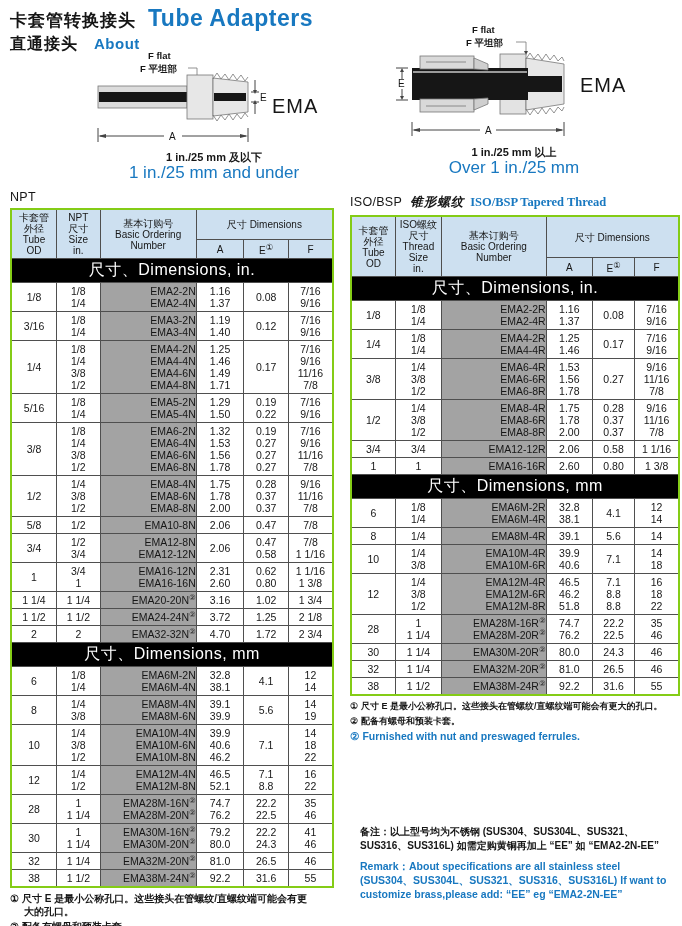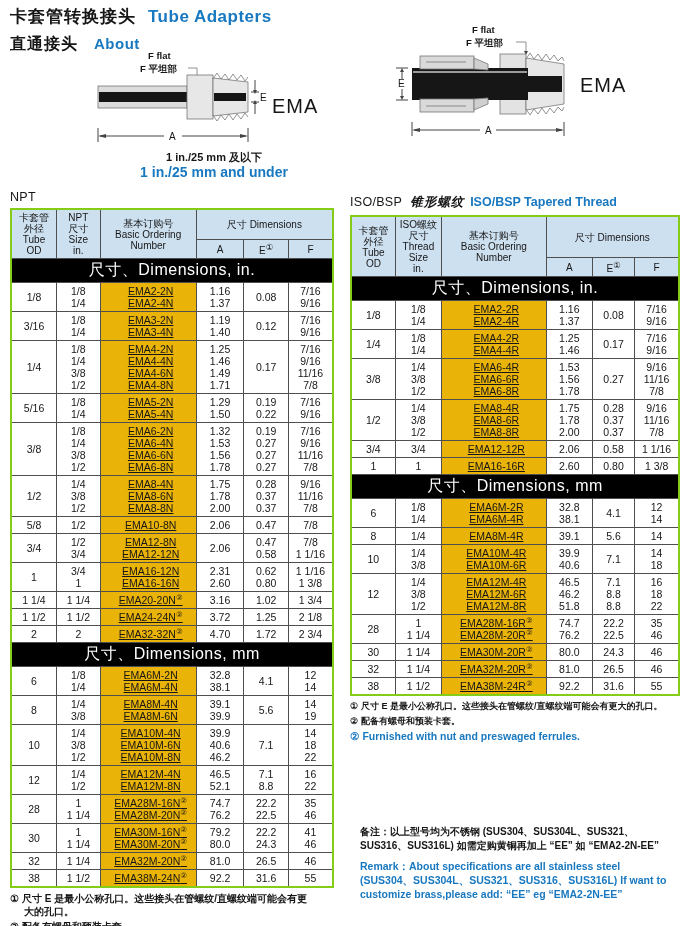--- a/index.html
+++ b/index.html
@@ -6,61 +6,61 @@
   html,body { background:#fff; }
   body {
     width:682px; height:926px; position:relative; overflow:hidden;
     font-family:"Liberation Sans", sans-serif; color:#161616;
   }
   .blue { color:#1878c0; }
 
   
   .title-row { position:absolute; left:10px; top:5px; white-space:nowrap; }
   .title-zh { font-size:17px; font-weight:bold; letter-spacing:1px; }
-  .title-en { font-size:17px; font-weight:bold; margin-left:12px; letter-spacing:.5px; }
+  .title-en { font-size:23px; font-weight:bold; margin-left:12px; letter-spacing:.5px; }
   .subtitle-row { position:absolute; left:10px; top:34px; white-space:nowrap; }
   .subtitle-zh { font-size:16px; font-weight:bold; letter-spacing:1px; }
   .subtitle-en { font-size:15px; font-weight:bold; margin-left:16px; letter-spacing:.5px; }
 
   
   .fig { position:absolute; width:236px; }
   .fig-small { left:96px; top:50px; }
   .fig-large { left:396px; top:24px; }
   .fig svg { display:block; }
   .fig .caption { text-align:center; margin-top:3px; }
   .cap-zh { font-size:11px; font-weight:bold; line-height:15px; }
-  .cap-en { font-size:14px; font-weight:bold; line-height:15px; }
+  .cap-en { font-size:17px; font-weight:normal; line-height:15px; }
   text { font-family:"Liberation Sans", sans-serif; fill:#161616; }
   .t-sm  { font-size:9.5px; font-weight:bold; }
   .t-dim { font-size:10px; }
   .t-ema { font-size:20px; letter-spacing:1px; }
   .ln  { stroke:#444; stroke-width:1; fill:none; }
   .thn { stroke:#777; stroke-width:.8; fill:none; }
 
   
   .col { position:absolute; }
   .col-left  { left:10px;  top:190px; width:324px; }
   .col-right { left:350px; top:194px; width:330px; }
   .sec-title { font-size:12.5px; margin-bottom:4px; white-space:nowrap; }
   .sec-title .code { font-weight:normal; letter-spacing:.3px; }
   .sec-title .zh-italic { font-style:italic; font-weight:bold; margin-left:8px; letter-spacing:1px; }
-  .sec-title .en { font-weight:bold; margin-left:6px; }
+  .sec-title .en { font-weight:bold; margin-left:6px;font-family:Liberation Serif, serif; }
 
   
   table { border-collapse:collapse; width:100%; table-layout:fixed;
           border:2px solid #84cc16; font-size:10.5px; }
   th,td { border:1px solid #4f4f4f; text-align:center; vertical-align:middle; }
   thead th { background:#cde0f0; font-weight:normal; font-size:10px;
              line-height:11px; white-space:pre-line; padding:2px 0; }
   thead tr.sub th { height:19px; padding:1px 0; }
   tbody tr.band td { background:#000; color:#fff; font-size:16px;
                      padding:1px 0; letter-spacing:.5px; }
   tbody tr.grp td { padding:2px 0; }
   tbody td div { line-height:12px; }
-  td.num { text-align:center; padding-left:5px !important; background:#eab308;text-decoration:underline; }
+  td.num { text-align:right; padding-left:5px !important; background:#a3a3a3; }
   td sup { font-size:7.5px; vertical-align:super; line-height:0; }
 
   
   .notes { margin-top:4px; }
   .notes p { padding-left:14px; text-indent:-14px; margin-bottom:2px; }
   .notes .mk { margin-right:3px; }
   .note-zh { font-size:10px; font-weight:bold; line-height:13px; }
   .col-left  .note-zh { width:306px; }
   .col-right .note-zh { font-size:9px; white-space:nowrap; }
   .note-en { font-size:10.5px; font-weight:bold; line-height:13px; }
@@ -152,20 +152,24 @@
 
     <line class="ln" x1="16" y1="98" x2="16" y2="112"></line>
     <line class="ln" x1="168" y1="98" x2="168" y2="112"></line>
     <line class="ln" x1="18" y1="106" x2="84" y2="106"></line>
     <line class="ln" x1="100" y1="106" x2="166" y2="106"></line>
     <polygon points="16,106 24,104 24,108" fill="#444"></polygon>
     <polygon points="168,106 160,104 160,108" fill="#444"></polygon>
     <text class="t-dim" x="89" y="110">A</text>
     <text class="t-ema" x="184" y="68">EMA</text>
   </svg>
+  <figcaption class="caption">
+    <div class="cap-zh">1 in./25 mm 以上</div>
+    <div class="cap-en blue">Over 1 in./25 mm</div>
+  </figcaption>
 </figure>
 
 <section class="col col-left">
   <h2 class="sec-title">
     <span class="code">NPT</span>
   </h2>
   <table>
     <colgroup>
       <col style="width:45px">
         <col style="width:43px">

